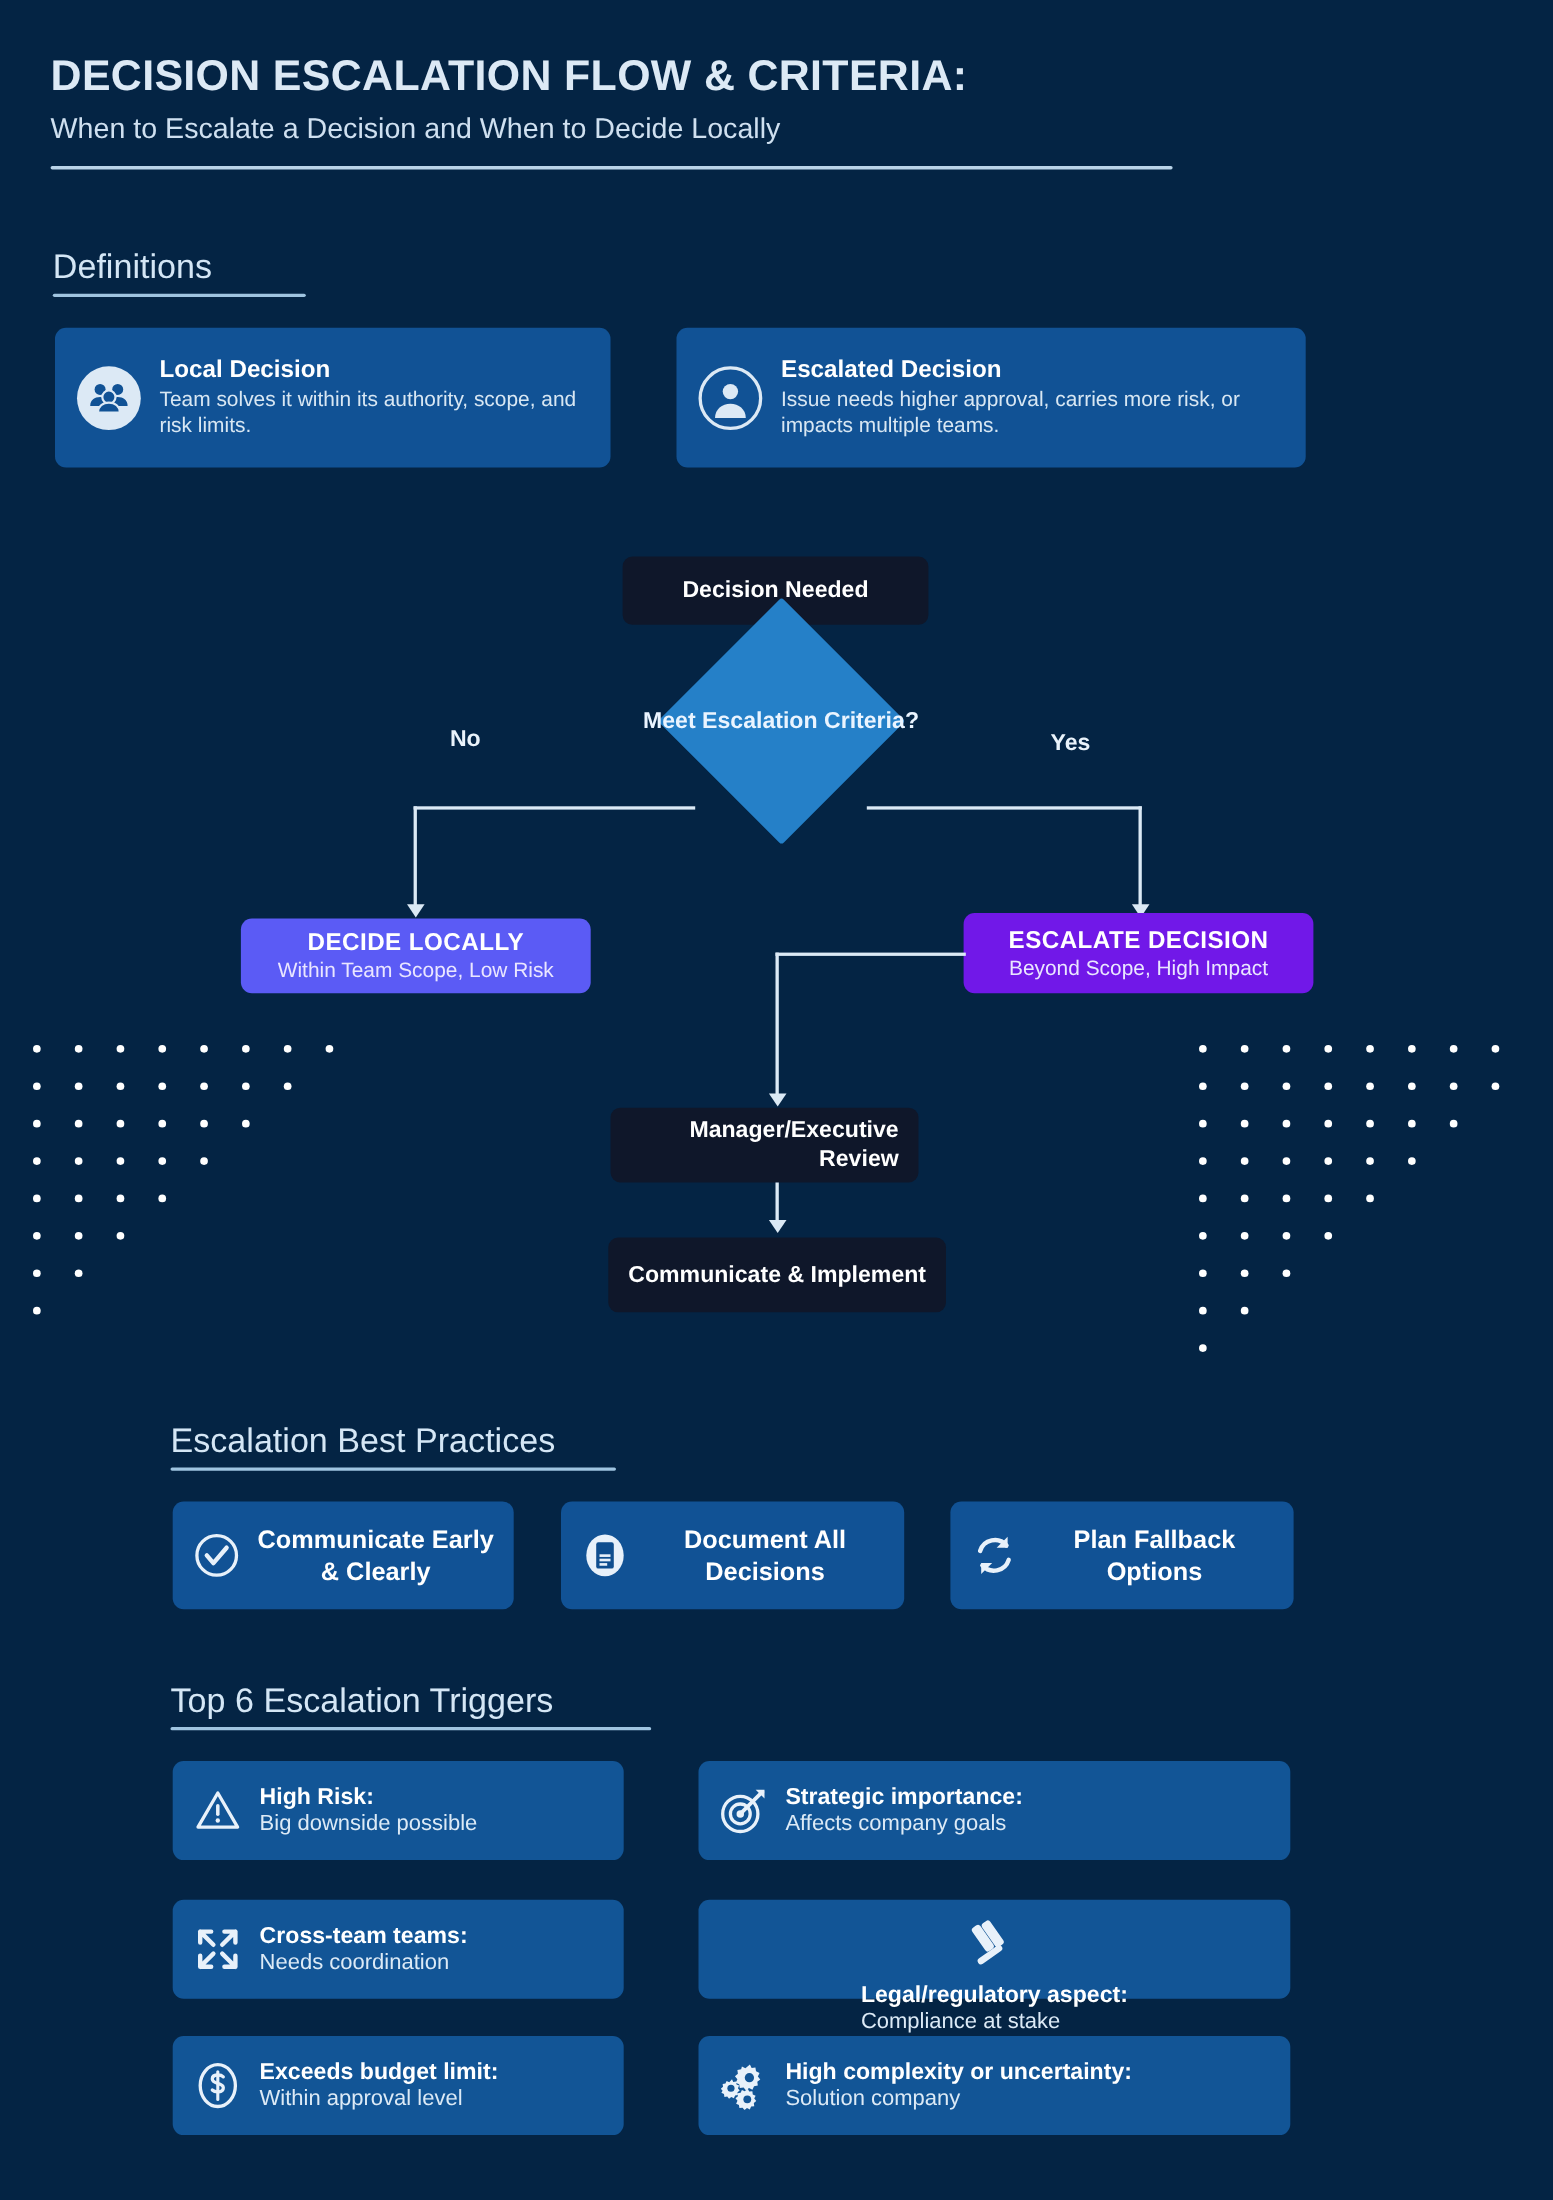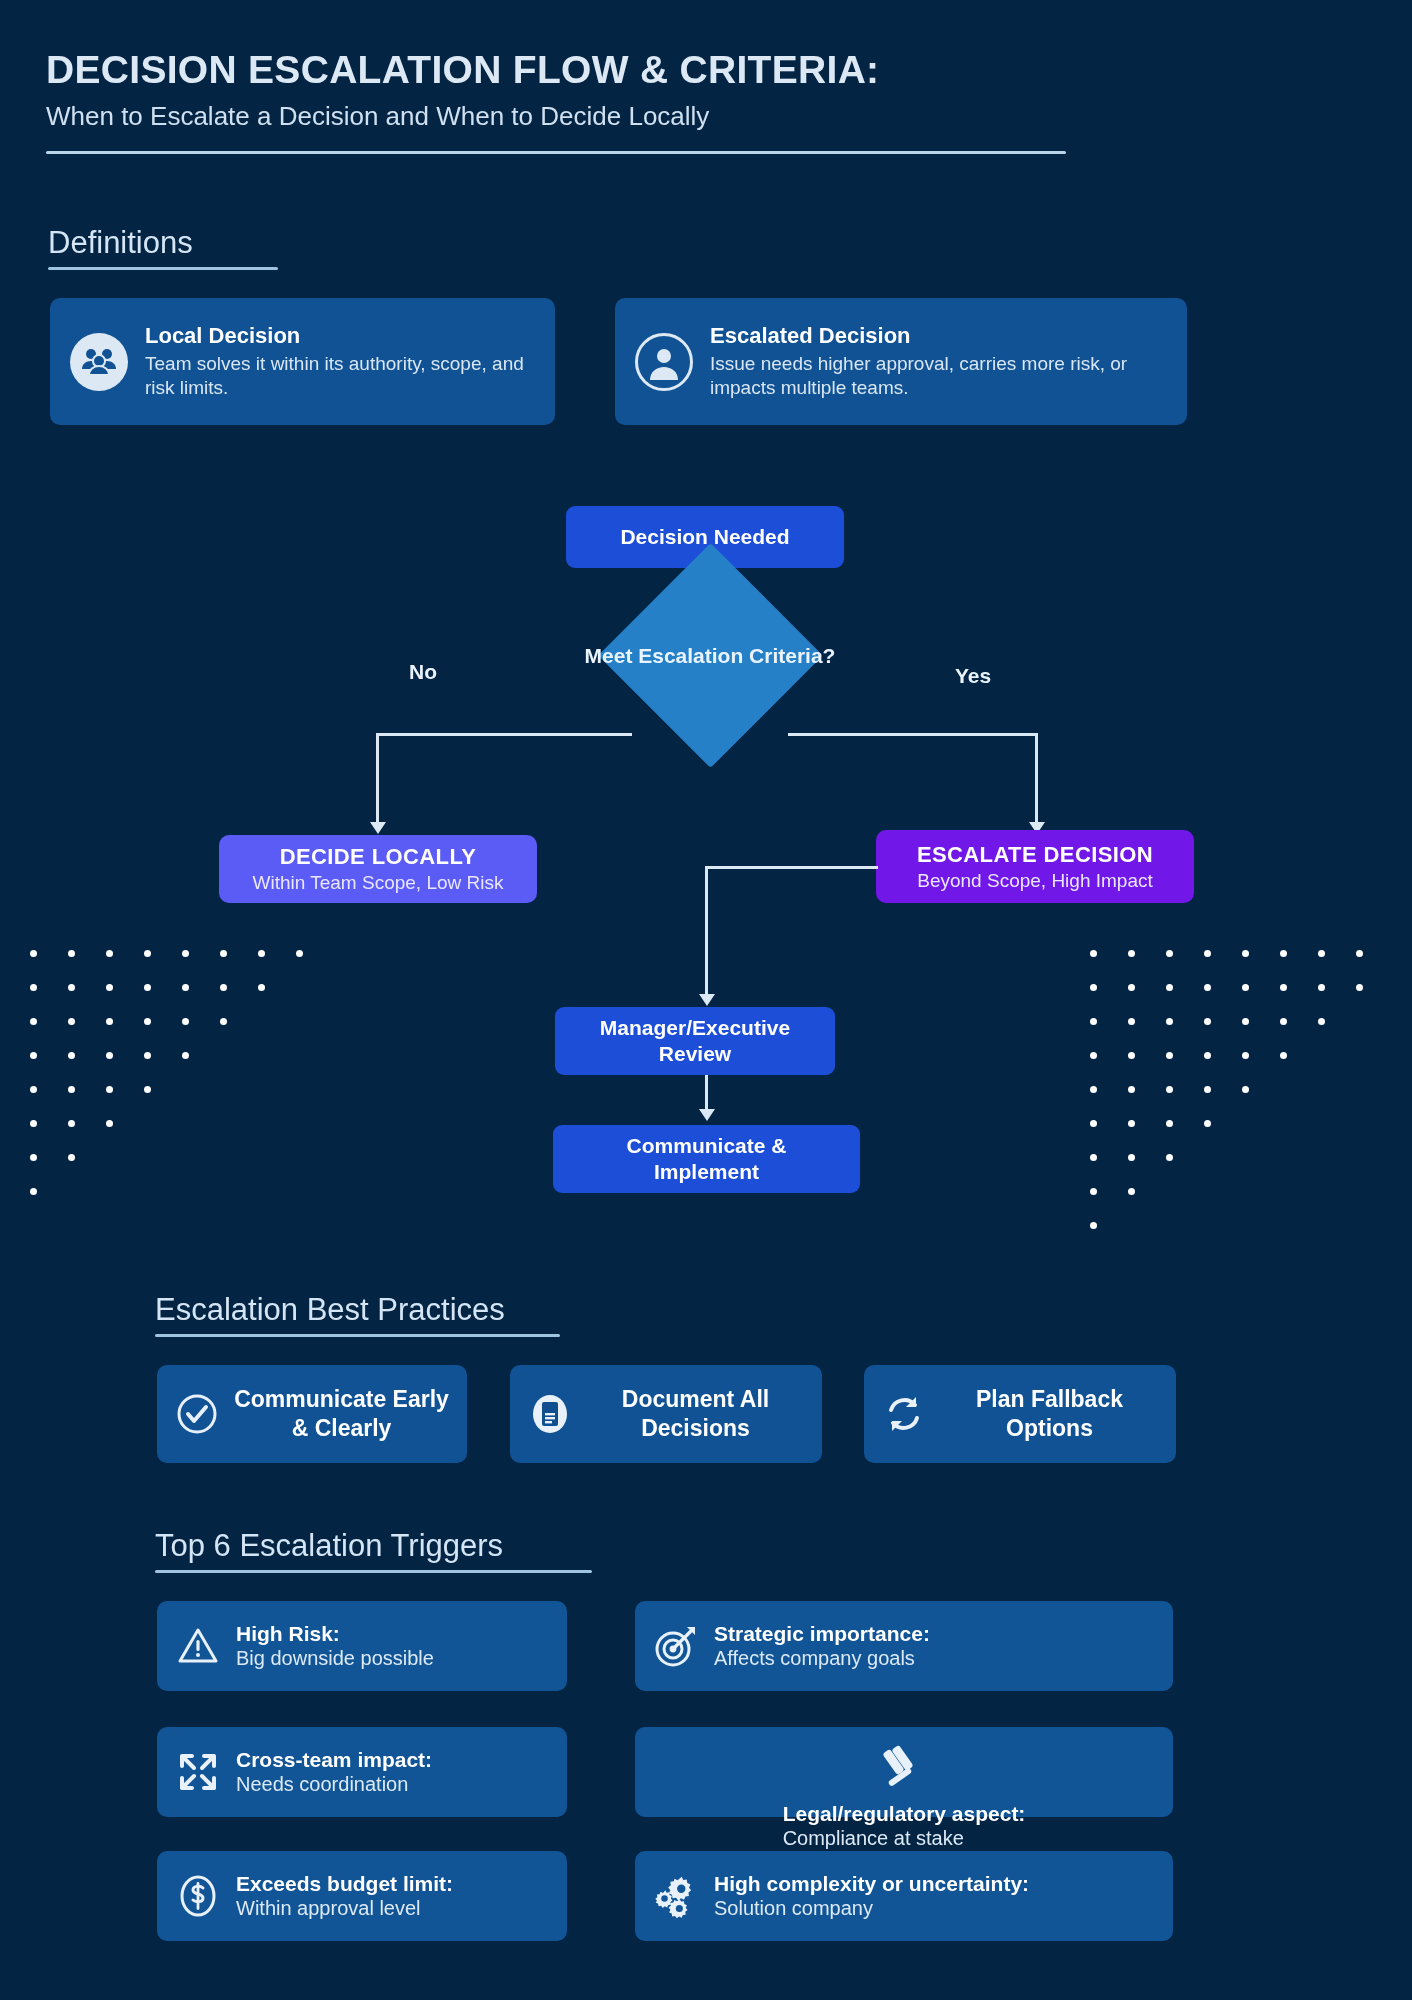--- a/index.html
+++ b/index.html
@@ -95,32 +95,32 @@
     font-weight: 400;
     color: #d8e7f3;
     line-height: 1.27;
   }
 
   
   .flow { position: absolute; left: 0; top: 480px; width: 1412px; height: 760px; }
 
   .node {
     position: absolute;
-    background: #1d4ed8;
+    background: #0f172a;
     border-radius: 9px;
     display: flex;
     flex-direction: column;
     align-items: center;
     justify-content: center;
-    text-align: center;
+    text-align: right;
     color: #ffffff;
     font-weight: bold;
     font-size: 21px;
     line-height: 1.22;
-    padding: 9px 32px;
+    padding: 9px 18px;
   }
 
   .diamond {
     position: absolute;
     background: #2580c8;
     transform: rotate(45deg);
     border-radius: 3px;
   }
   .diamond-text {
     position: absolute;
@@ -469,21 +469,21 @@
 <div class="tg-card" style="left:157px; top:1727px; width:410px; height:90px;">
   <div class="tg-icon">
     <svg width="46" height="46" viewBox="0 0 46 46">
       <path d="M19 27 L7 39 M7 39 h10 M7 39 v-10" stroke="#e8f1fa" stroke-width="4" stroke-linecap="round" fill="none"></path>
       <path d="M27 19 L39 7 M39 7 h-10 M39 7 v10" stroke="#e8f1fa" stroke-width="4" stroke-linecap="round" fill="none"></path>
       <path d="M27 27 L39 39 M39 39 h-10 M39 39 v-10" stroke="#e8f1fa" stroke-width="4" stroke-linecap="round" fill="none"></path>
       <path d="M19 19 L7 7 M7 7 h10 M7 7 v10" stroke="#e8f1fa" stroke-width="4" stroke-linecap="round" fill="none"></path>
     </svg>
   </div>
   <div class="tg-text">
-    <div class="tg-title">Cross-team impact:</div>
+    <div class="tg-title">Cross-team teams:</div>
     <div class="tg-sub">Needs coordination</div>
   </div>
 </div>
 
 <div class="tg-card" style="left:635px; top:1727px; width:538px; height:90px;flex-direction:column;">
   <div class="tg-icon">
     <svg width="46" height="46" viewBox="0 0 46 46">
       <g fill="#e8f1fa">
         <rect x="8" y="8" width="9" height="26" rx="3" transform="rotate(-35 12.5 21)"></rect>
         <rect x="17" y="4" width="9" height="26" rx="3" transform="rotate(-35 21.5 17)"></rect>

